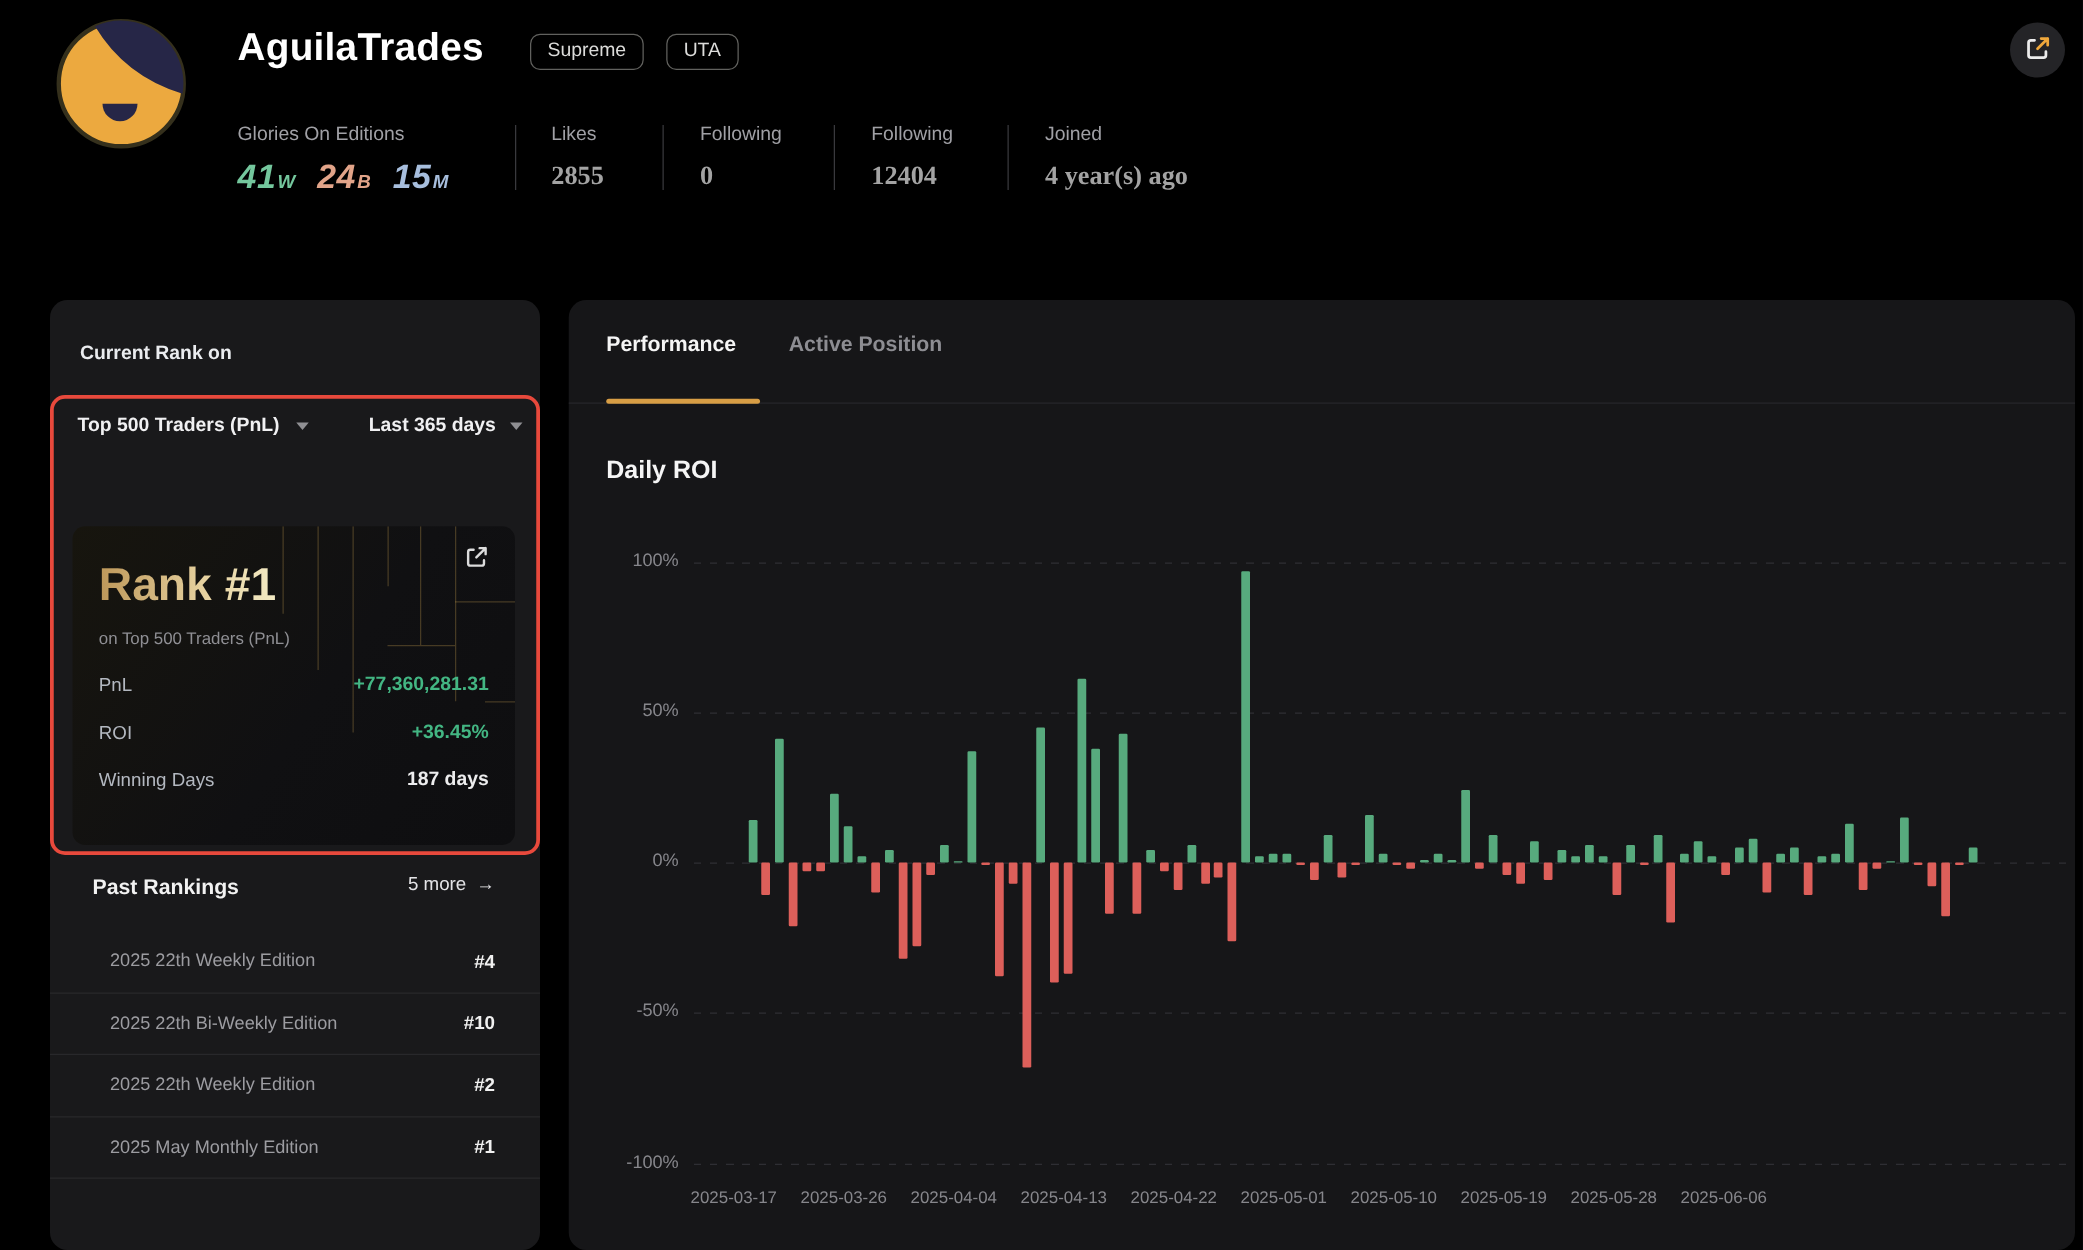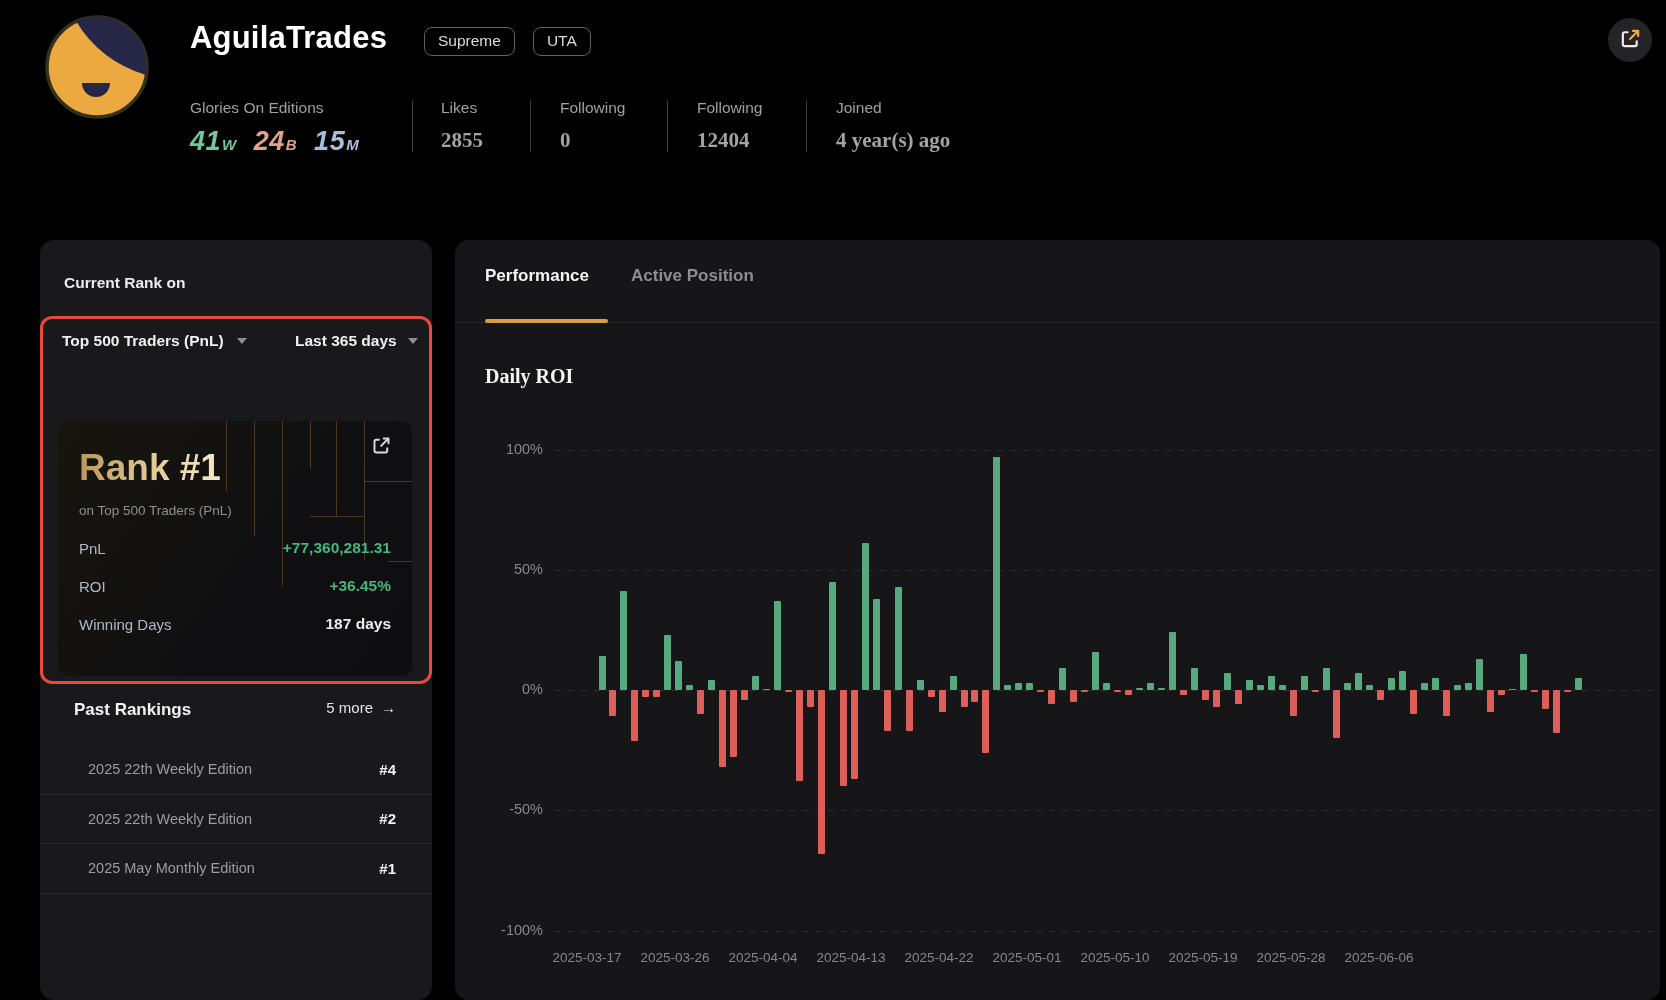--- a/index.html
+++ b/index.html
@@ -78,21 +78,21 @@
   .pr-rank { font-size:15px; font-weight:bold; color:#f0f0f0; }
 
   
   .right-card { left:455px; top:240px; width:1205px; height:760px; background:#161618; border-radius:14px; }
   .right-card > .abs { position:absolute; }
   .tab { background:none; border:none; cursor:pointer; font-size:17px; font-weight:bold; }
   .tab-active { left:30px; top:26px; color:#f5f5f5; }
   .tab-inactive { left:176px; top:26px; color:#8d8d92; }
   .tab-underline { left:30px; top:79px; width:123px; height:3.5px; background:#d89e45; border-radius:2px; }
   .tabs-divider { left:0; top:82px; width:1205px; height:1px; background:#26262a; }
-  .chart-title { left:30px; top:125px; font-size:20px; font-weight:bold; color:#f5f5f5;font-family:Liberation Serif, serif; }
+  .chart-title { left:30px; top:125px; font-size:20px; font-weight:bold; color:#f5f5f5; }
 
   .chart { left:20px; top:190px; width:1180px; height:560px; }
   .gridline {
     position:absolute; height:1px;
     background-image:repeating-linear-gradient(90deg,#2e2e33 0 6px, transparent 6px 13px);
   }
   .y-tick { position:absolute; width:68px; text-align:right; font-size:14.5px; color:#87878c; }
   .x-tick { position:absolute; width:96px; text-align:center; font-size:13.5px; color:#87878c; }
   .bar { position:absolute; width:7px; border-radius:1px; }
 </style>
@@ -202,20 +202,24 @@
   <button class="abs more-link">
     <span>5 more</span>
     <span class="arrow-glyph">→</span>
   </button>
   <div class="abs pr-list" id="pr-list">
   <div class="pr-row">
     <span class="pr-label">2025 22th Weekly Edition</span>
     <span class="pr-rank">#4</span>
   </div>
 
+  <div class="pr-row">
+    <span class="pr-label">2025 22th Bi-Weekly Edition</span>
+    <span class="pr-rank">#10</span>
+  </div>
 
   <div class="pr-row">
     <span class="pr-label">2025 22th Weekly Edition</span>
     <span class="pr-rank">#2</span>
   </div>
 
   <div class="pr-row">
     <span class="pr-label">2025 May Monthly Edition</span>
     <span class="pr-rank">#1</span>
   </div>

